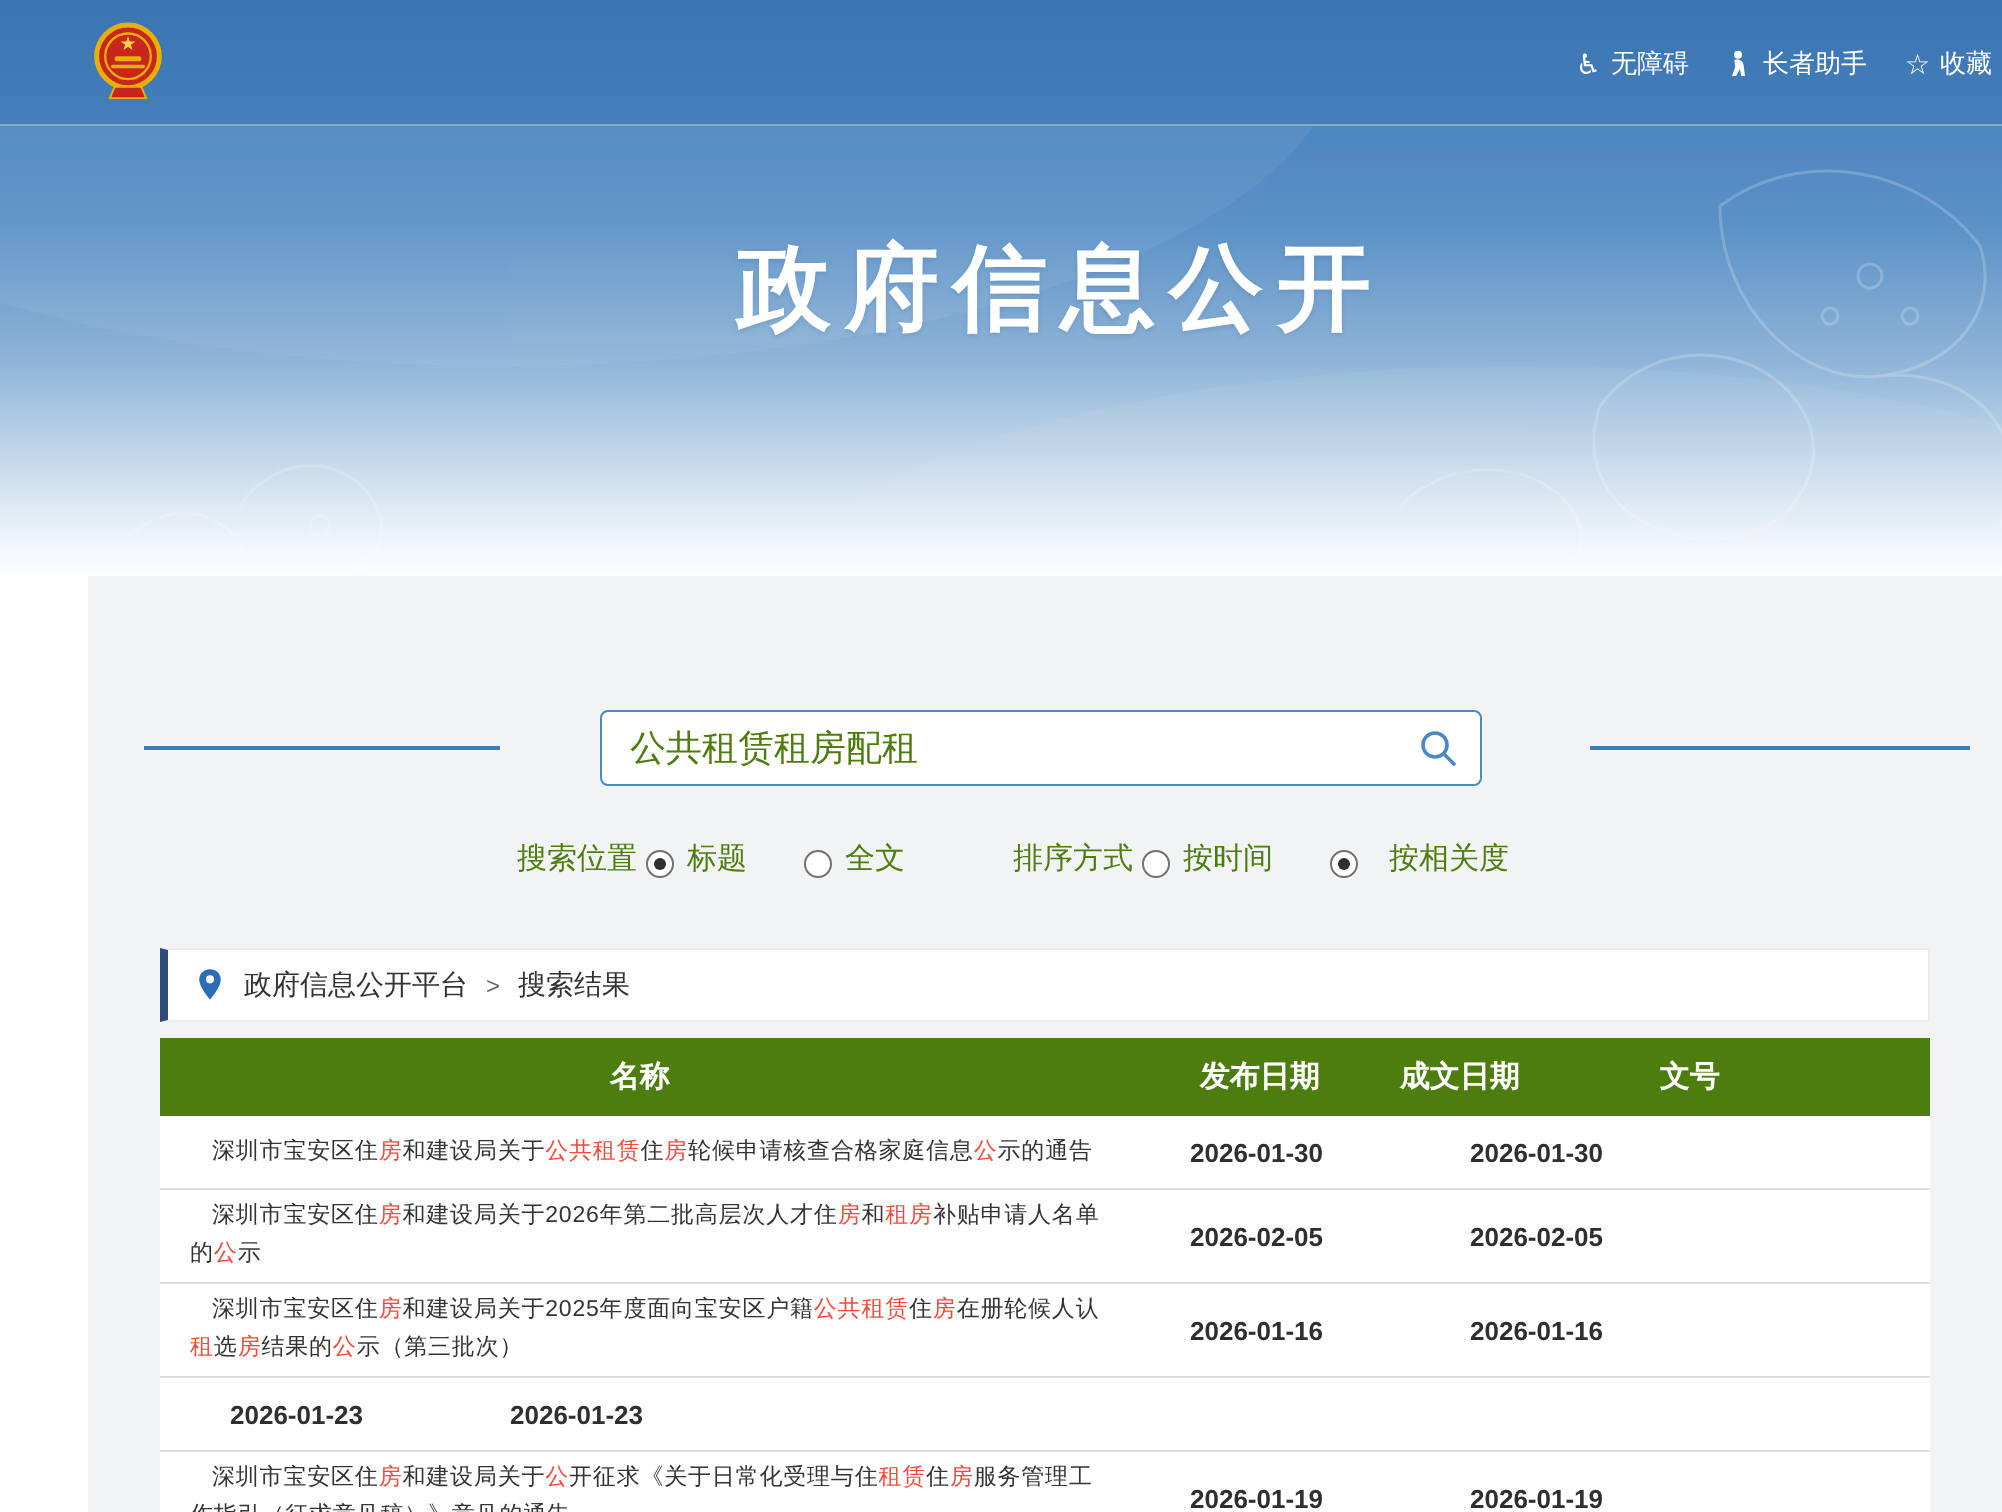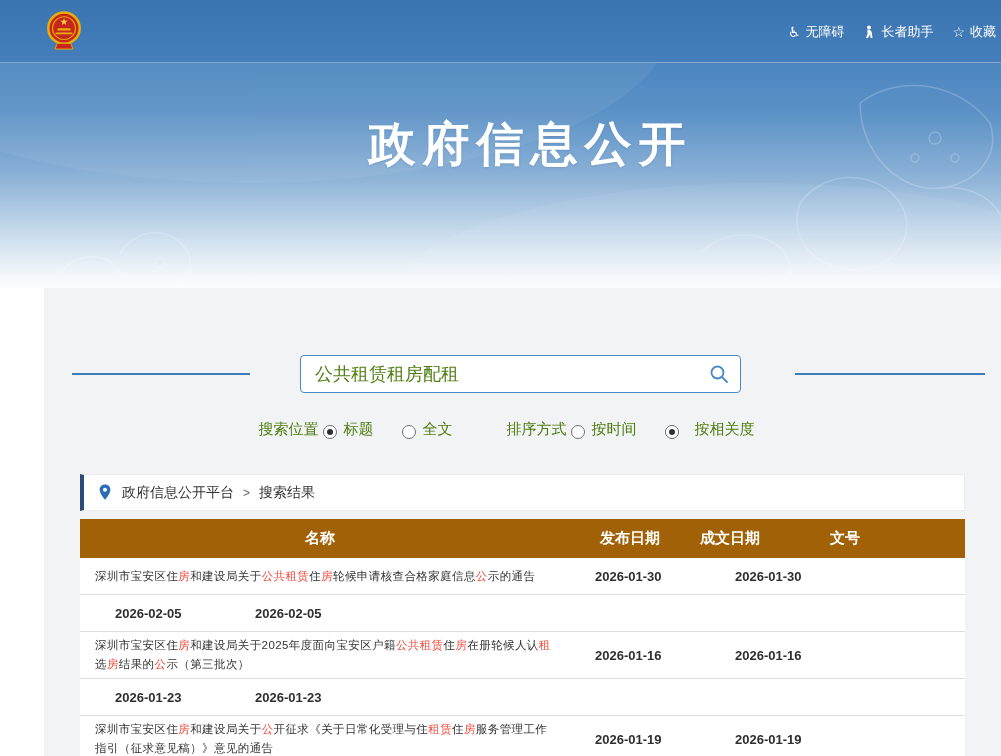--- a/index.html
+++ b/index.html
@@ -59,31 +59,31 @@
   .breadcrumb-card { position:absolute; left:80px; top:474px; width:885px; height:37px; z-index:2;
     background:#fff; border:1px solid #ececec; border-left:4px solid #2e4c78;
     display:flex; align-items:center; font-size:14px; color:#333; }
   .pin-wrap { margin:0 10px 0 14px; display:flex; align-items:center; }
   .crumb-sep { margin:0 9px; color:#666; font-size:12px; }
   .crumb-link { cursor:pointer; }
 
   
   .table-card { position:absolute; left:80px; top:519px; width:885px; height:237px; z-index:2;
     background:#fff; overflow:hidden; }
-  .thead { display:flex; height:39px; background:#a16207; color:#fff;
+  .thead { display:flex; height:39px; background:#4d7c0f; color:#fff;
     font-weight:bold; font-size:15px; align-items:center; }
   .col-name { width:480px; text-align:center; }
   .col-pub  { width:140px; text-align:center; }
   .col-writ { width:130px; text-align:left; }
   .col-doc  { width:135px; text-align:left; }
   .trow { display:flex; align-items:center; border-bottom:1px solid #dedede;
     min-height:37px; font-size:13px; color:#333; background:#fff; }
   .cell-name { width:480px; padding:4px 2px 4px 15px; line-height:19px;
     font-size:11.5px; letter-spacing:.4px; }
-  .cell-name a { color:#333; text-decoration:none; cursor:pointer; }
+  .cell-name a { color:#333; text-decoration:none; cursor:pointer;margin-left:11px; }
   .cell-pub  { width:140px; padding-left:35px; font-size:13px; font-weight:bold; color:#2f2f2f; }
   .cell-writ { width:130px; padding-left:35px; font-size:13px; font-weight:bold; color:#2f2f2f; }
   .cell-doc  { width:135px; }
   .hl { color:#f44a3c; }
 </style>
 </head>
 <body>
 
 <div class="page">
 
@@ -192,20 +192,21 @@
       <div class="col-doc">文号</div>
     </div>
     <div>
         <div class="trow">
           <div class="cell-name"><a><span>深圳市宝安区住</span><span class="hl">房</span><span>和建设局关于</span><span class="hl">公共租赁</span><span>住</span><span class="hl">房</span><span>轮候申请核查合格家庭信息</span><span class="hl">公</span><span>示的通告</span></a></div>
           <div class="cell-pub">2026-01-30</div>
           <div class="cell-writ">2026-01-30</div>
           <div class="cell-doc"></div>
         </div>
         <div class="trow">
+          <div class="cell-name"><a><span>深圳市宝安区住</span><span class="hl">房</span><span>和建设局关于2026年第二批高层次人才住</span><span class="hl">房</span><span>和</span><span class="hl">租房</span><span>补贴申请人名单的</span><span class="hl">公</span><span>示</span></a></div>
           <div class="cell-pub">2026-02-05</div>
           <div class="cell-writ">2026-02-05</div>
           <div class="cell-doc"></div>
         </div>
         <div class="trow">
           <div class="cell-name"><a><span>深圳市宝安区住</span><span class="hl">房</span><span>和建设局关于2025年度面向宝安区户籍</span><span class="hl">公共租赁</span><span>住</span><span class="hl">房</span><span>在册轮候人认</span><span class="hl">租</span><span>选</span><span class="hl">房</span><span>结果的</span><span class="hl">公</span><span>示（第三批次）</span></a></div>
           <div class="cell-pub">2026-01-16</div>
           <div class="cell-writ">2026-01-16</div>
           <div class="cell-doc"></div>
         </div>

